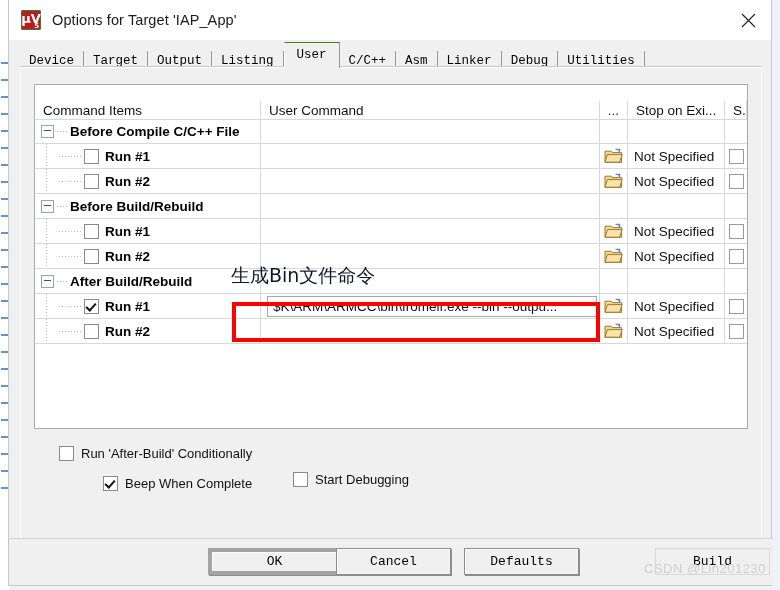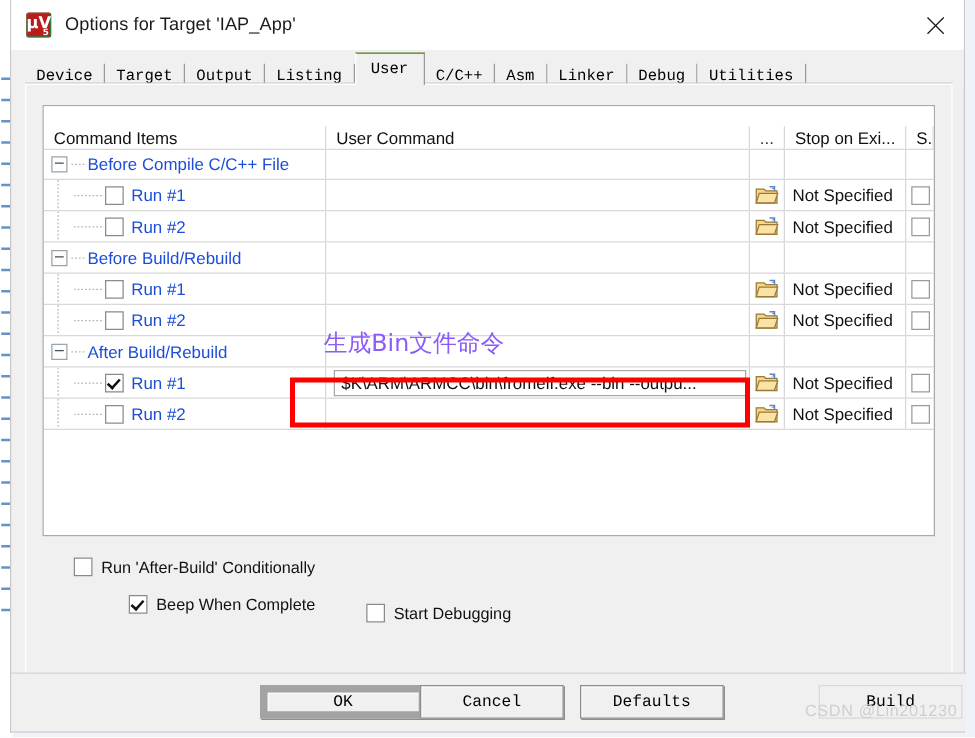--- a/index.html
+++ b/index.html
@@ -159,21 +159,21 @@
     margin-right:1px;
   }
   .dots-h.long{width:24px;}
   .indent{width:18px;flex:none;}
   .vline{
     position:absolute;left:5px;top:0;bottom:0;width:1px;
     background-image:linear-gradient(to bottom,#b9b9b9 50%,transparent 50%);
     background-size:1px 3px;
   }
   .node-label{
-    font-size:13.5px;color:#1d4ed8;white-space:nowrap;
+    font-size:13.5px;color:#000000;white-space:nowrap;font-weight:bold;
   }
   .chk{
     width:13px;height:13px;border:1px solid #8a8a8a;background:#ffffff;
     position:relative;flex:none;margin-right:6px;
   }
   .chk.checked:after{
     content:"";position:absolute;left:3px;top:1px;width:4px;height:8px;
     border:solid #111111;border-width:0 2px 2px 0;transform:rotate(42deg);
   }
 
@@ -199,49 +199,49 @@
   
   .opts{position:absolute;left:0;top:378px;width:100%;}
   .opt{
     position:absolute;display:flex;align-items:center;
     font-size:13px;color:#111111;
     font-family:"Liberation Sans", sans-serif;
   }
   .opt .chk{margin-right:7px;}
   #opt-cond{left:38px;top:0;text-align:center;}
   #opt-beep{left:38px;top:30px;padding-left:44px;}
-  #opt-debug{left:272px;top:37px;}
+  #opt-debug{left:272px;top:26px;}
 
   
   .footer{
     position:absolute;left:0;bottom:0;width:764px;height:46px;
     background:#f0f0f0;
     border-top:1px solid #d4d4d4;
   }
   .btn{
     position:absolute;top:9px;height:27px;
     background:#f0f0f0;
     border:1px solid #8d8d8d;
     box-shadow:inset 1px 1px 0 #ffffff, 1px 1px 0 #8d8d8d;
     font-family:"Liberation Mono","DejaVu Sans Mono",monospace;
     font-size:13px;color:#000000;
     display:flex;align-items:center;justify-content:center;
     box-sizing:border-box;
   }
-  #btn-ok{left:199px;width:133px;border:6px solid #a3a3a3;}
+  #btn-ok{left:199px;width:133px;border:4px solid #a3a3a3;}
   #btn-cancel{left:327px;width:115px;}
   #btn-defaults{left:455px;width:115px;}
   #btn-help{left:646px;width:115px;border-color:#d9d9d9;box-shadow:none;}
 
   
   .annot-text{
     position:absolute;left:231px;top:264px;
-    color:#8b5cf6;font-size:19px;line-height:22px;
+    color:#0f172a;font-size:19px;line-height:22px;
     font-family:"DejaVu Sans","Liberation Sans",sans-serif;
-    white-space:nowrap;z-index:40;margin-left:28px;
+    white-space:nowrap;z-index:40;
   }
   .annot-box{
     position:absolute;left:232px;top:302px;width:368px;height:40px;
     border:4px solid #ff0000;box-sizing:border-box;z-index:40;
     pointer-events:none;
   }
 
   .watermark{
     position:absolute;left:644px;top:561px;
     font-size:13px;color:#cfcfcf;letter-spacing:.5px;

